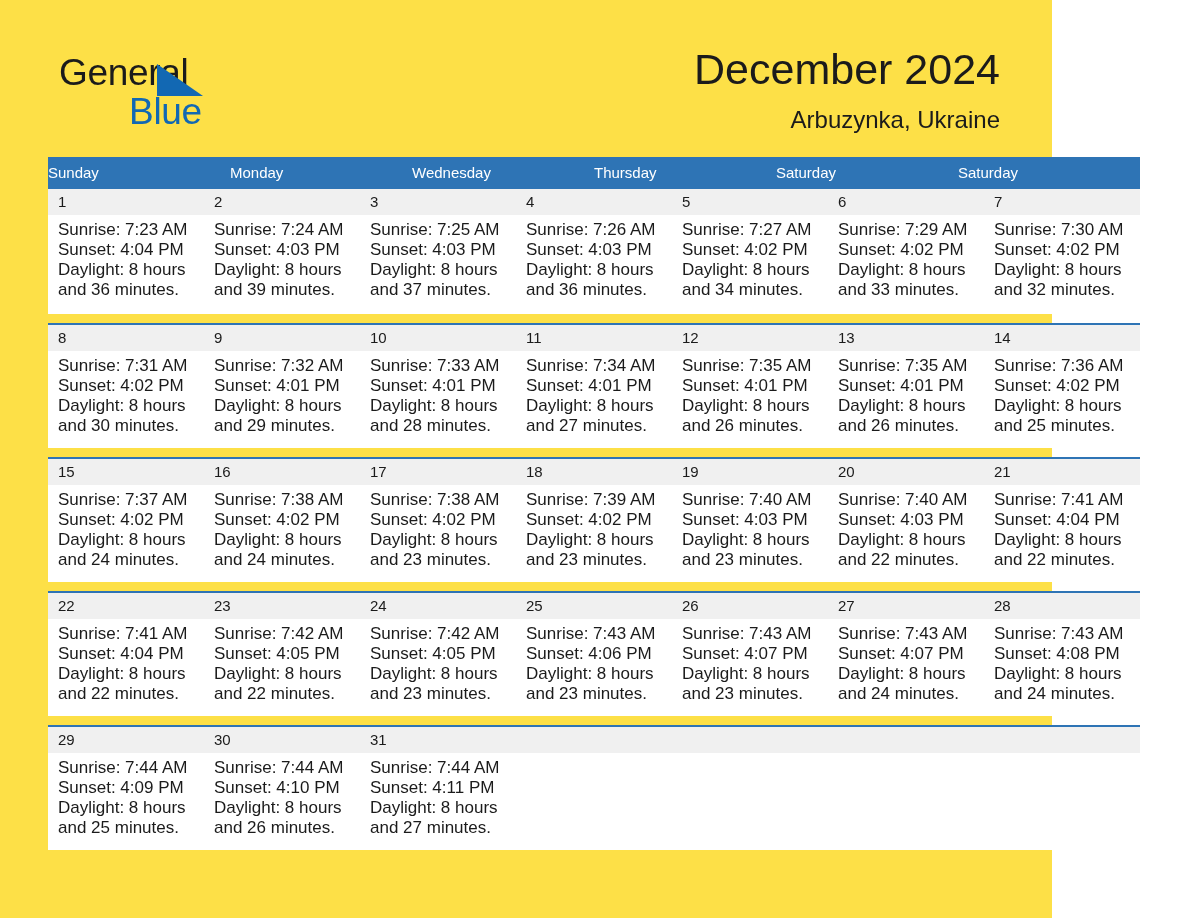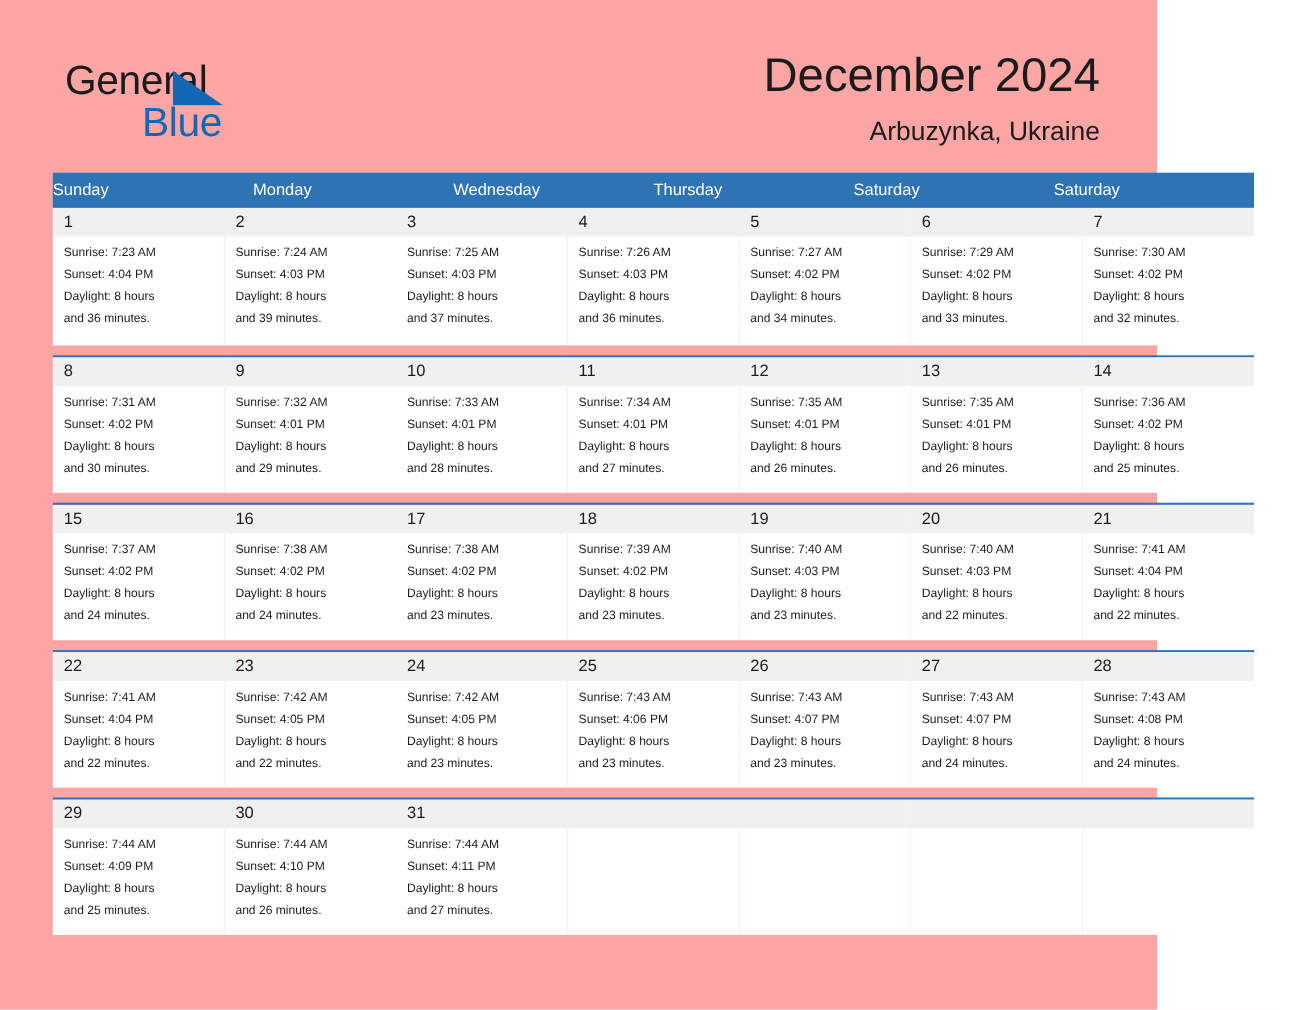--- a/index.html
+++ b/index.html
@@ -8,21 +8,21 @@
     padding: 0;
     background: #ffffff;
     width: 1188px;
     height: 918px;
     font-family: "Liberation Sans", sans-serif;
   }
   .page {
     position: relative;
     width: 1052px;
     height: 918px;
-    background: #fca5a5;
+    background: #fde047;
   }
 
   
   .masthead {
     position: absolute;
     left: 48px;
     top: 42px;
     right: 48px;
     height: 105px;
   }
@@ -127,21 +127,21 @@
     height: 26px;
     background: #f0f0f0;
     padding-left: 10px;
     font-size: 15px;
     line-height: 26px;
     color: #1b1b1b;
   }
   .day-cell.empty .day-number-band { background: #f0f0f0; }
   .day-details {
     padding: 5px 8px 0 10px;
-    font-size: 11px;
+    font-size: 17px;
     line-height: 20px;
     color: #1b1b1b;
   }
   .day-details div { white-space: nowrap; }
 </style>
 </head>
 <body>
 
 <div class="page">
 

